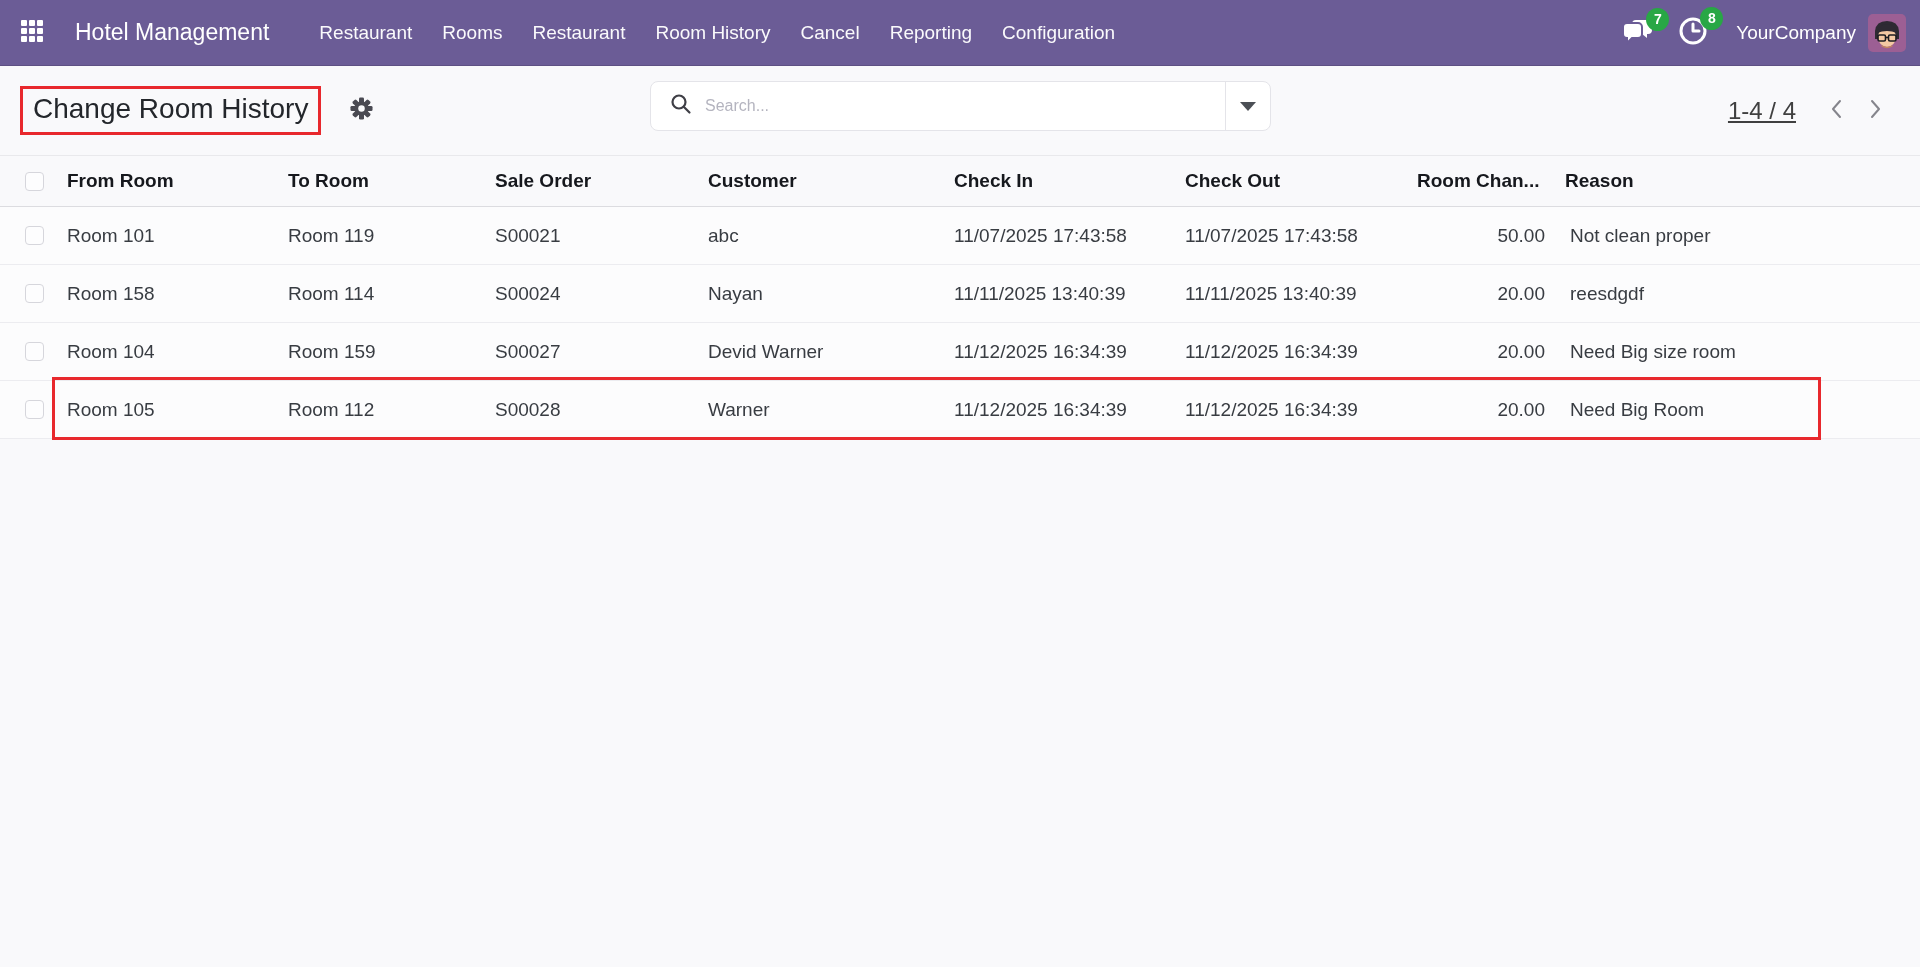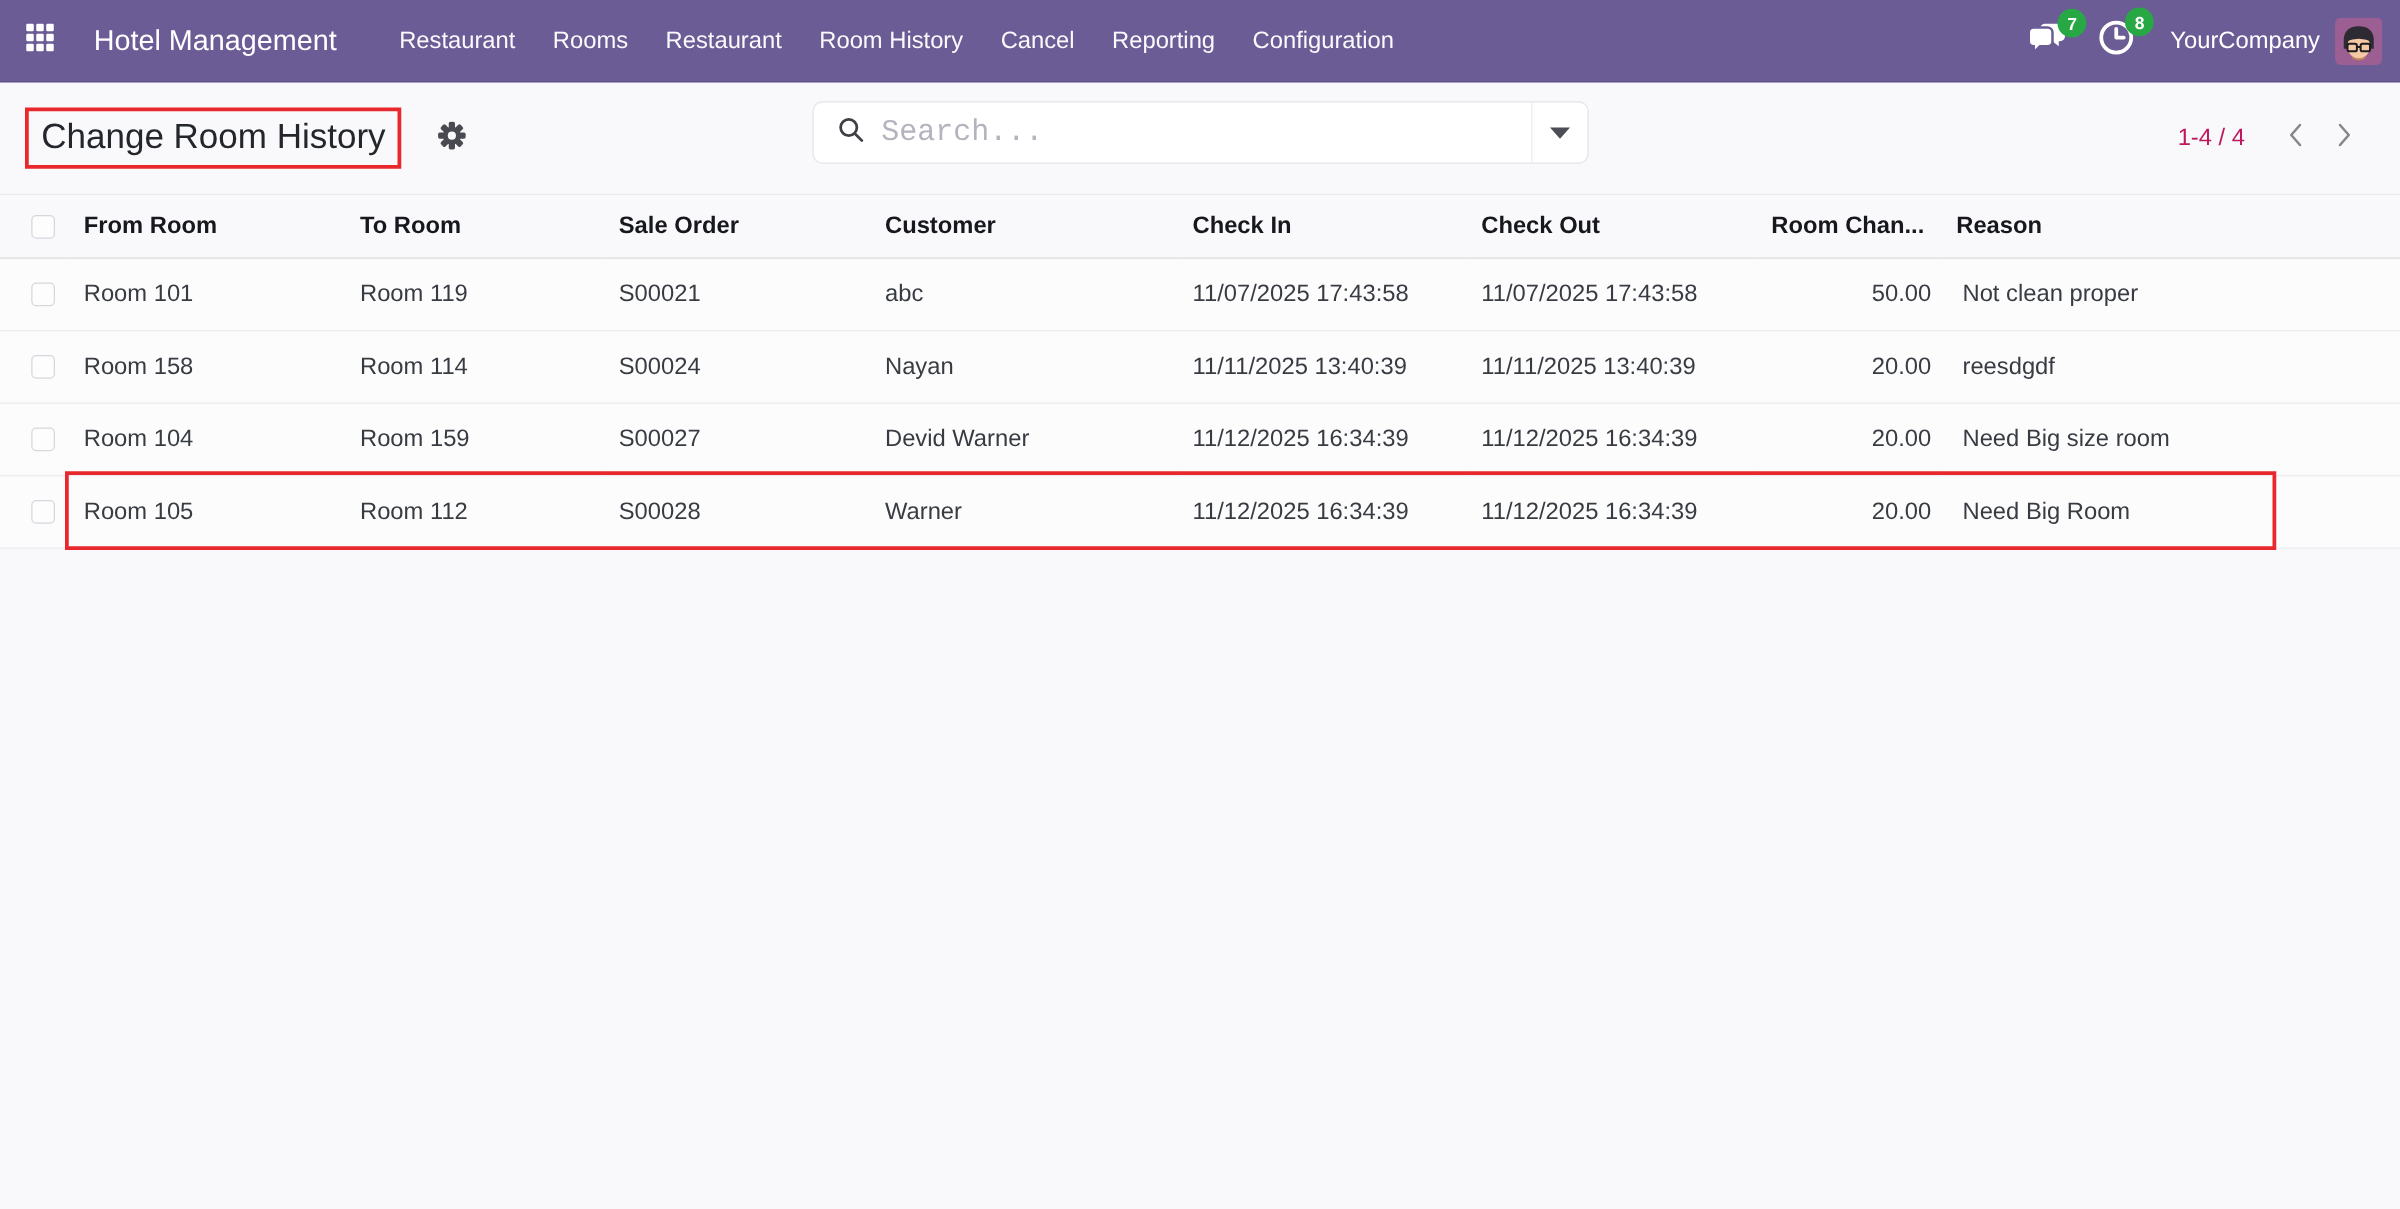--- a/index.html
+++ b/index.html
@@ -36,27 +36,27 @@
   .title-box { border:3px solid #e8282d; padding:4px 10px 7px 10px; background:transparent; }
   .page-title { font-size:28px; font-weight:400; color:#23262b; white-space:nowrap; }
   .gear-btn { margin-left:9px; cursor:pointer; display:flex; align-items:center; }
 
   .search-bar {
     position:absolute; left:650px; top:15px; width:621px; height:50px;
     background:#fff; border:1px solid #e4e4e9; border-radius:8px;
     display:flex; align-items:stretch;
   }
   .search-input-wrap { flex:1; display:flex; align-items:center; padding-left:19px; gap:13px; }
-  .search-input { border:none; outline:none; font-size:24px; flex:1; color:#1d4ed8; background:transparent; font-family:Liberation Mono, monospace; }
+  .search-input { border:none; outline:none; font-size:16px; flex:1; color:#1d4ed8; background:transparent; font-family:Liberation Sans, sans-serif; }
   .search-input::placeholder { color:#b4b4bf; }
   .search-toggle { width:45px; border-left:1px solid #e4e4e9; display:flex; align-items:center; justify-content:center; cursor:pointer; border-radius:0 8px 8px 0; }
   .caret-down { width:0; height:0; border-left:8px solid transparent; border-right:8px solid transparent; border-top:9px solid #4b4f55; }
 
   .pager { position:absolute; right:26px; top:0; height:100%; display:flex; align-items:center; }
-  .pager-text { font-size:19px; color:#be185d; margin-right:22px; }
+  .pager-text { font-size:24px; color:#404040; margin-right:22px;text-decoration:underline; }
   .pager-btn { padding:6px 8px; cursor:pointer; display:flex; align-items:center; }
 
   
   .o-list { position:absolute; top:155px; left:0; width:1920px;border-radius:13px; }
   table { width:1920px; border-collapse:collapse; table-layout:fixed; }
   thead th {
     height:51px; font-size:19px; font-weight:700; color:#16181d;
     text-align:left; padding:0 12px; border-bottom:1px solid #dcdce0;
     border-top:1px solid #e9e9ec; white-space:nowrap; overflow:hidden; cursor:pointer;
   }

